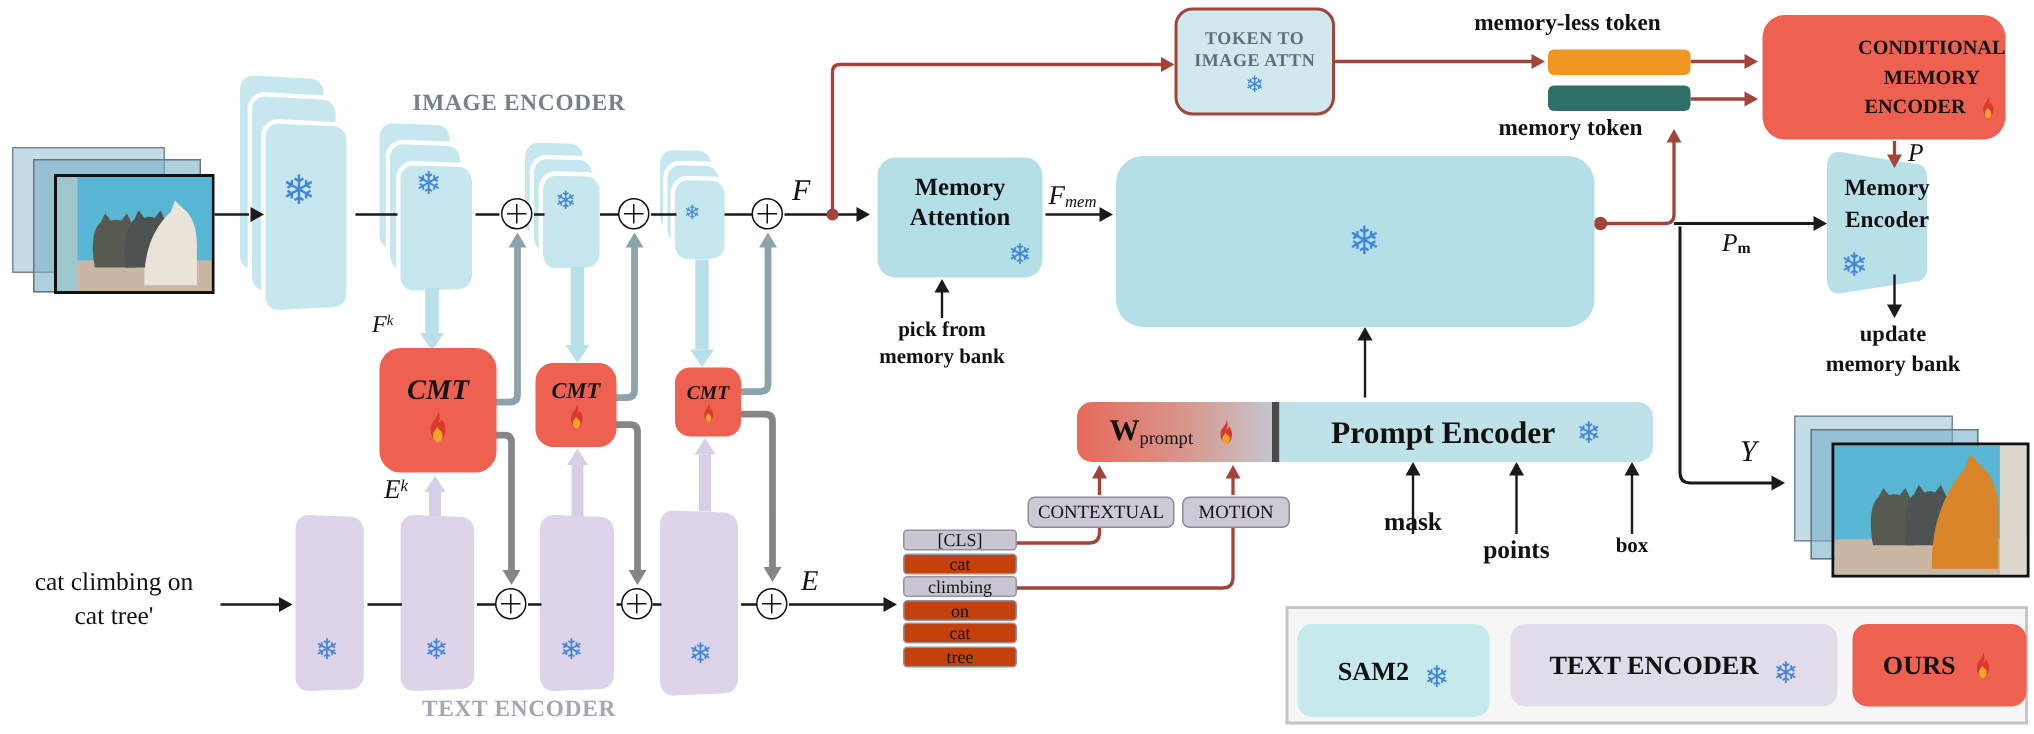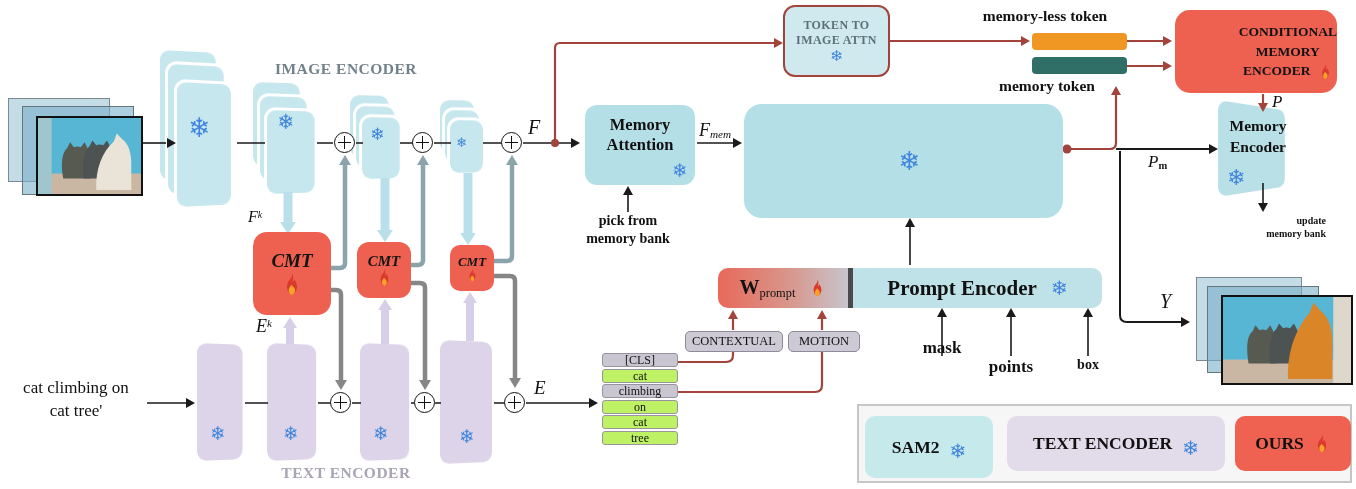--- a/index.html
+++ b/index.html
@@ -33,21 +33,21 @@
   .flame svg { display:block; width:100%; height:100%; }
 
   .lbl { position:absolute; z-index:5; }
   .ctr { text-align:center; }
   .bold { font-weight:bold; }
 
   .mi { font-style:italic; font-family:"Liberation Serif", serif; }
   .msub { font-size:62%; vertical-align:-18%; }
   .msup { font-size:62%; vertical-align:38%; }
 
-  .tokenrow { position:absolute; width:76px; height:14px; background:#bef264;
+  .tokenrow { position:absolute; width:76px; height:14px; background:#c2410c;
               border:1.3px solid #98949f; border-radius:3px; z-index:4;
               font-size:12px; line-height:13px; text-align:center; box-sizing:border-box; }
   .tok-hi { background:#c9c5d1; }
 
   .chip { position:absolute; display:flex; align-items:center; justify-content:center;
           border-radius:10px; font-weight:bold; font-size:17.5px; z-index:4; }
 
   .frame { position:absolute; box-sizing:border-box; }
   svg.scene { display:block; width:100%; height:100%; }
 
@@ -283,21 +283,21 @@
   </div>
   <div class="lbl mi" style="left:1272px;top:92px;font-size:17px;"><span>P</span></div>
 
   <div class="abs" style="left:1218px;top:100px;width:95px;height:97px;background:#b9e0e6;border-radius:10px;transform:perspective(150px) rotateY(26deg);transform-origin:left center;z-index:2;"></div>
   <div class="lbl bold ctr" style="left:1222px;top:116px;width:72px;font-size:15.5px;line-height:1.35;">
     <div>Memory</div>
     <div>Encoder</div>
   </div>
   <span class="snow" style="left:1227px;top:167px;font-size:22px;">❄</span>
   <div class="lbl" style="left:1148px;top:152px;font-size:17px;"><span class="mi">P</span><span class="msub bold">m</span></div>
-  <div class="lbl bold ctr" style="left:1198px;top:214px;width:128px;font-size:10px;line-height:1.3;text-align:right;">
+  <div class="lbl bold ctr" style="left:1198px;top:214px;width:128px;font-size:15px;line-height:1.3;">
     <div>update</div>
     <div>memory bank</div>
   </div>
 
   <div class="lbl mi" style="left:1160px;top:290px;font-size:20px;"><span>Y</span></div>
   <div class="frame" style="left:1196px;top:277px;width:106px;height:84px;background:rgba(138,186,205,.5);border:1px solid #7a8a92;z-index:2;"></div>
   <div class="frame" style="left:1207px;top:286px;width:112px;height:87px;background:rgba(120,175,200,.6);border:1px solid #66767e;z-index:2;"></div>
   <div class="frame" style="left:1221px;top:295px;width:132px;height:90px;border:2px solid #111;z-index:3;">
     <svg class="scene" viewBox="0 0 130 88" preserveAspectRatio="none">
       <rect width="130" height="88" fill="#57b6d3"></rect>

